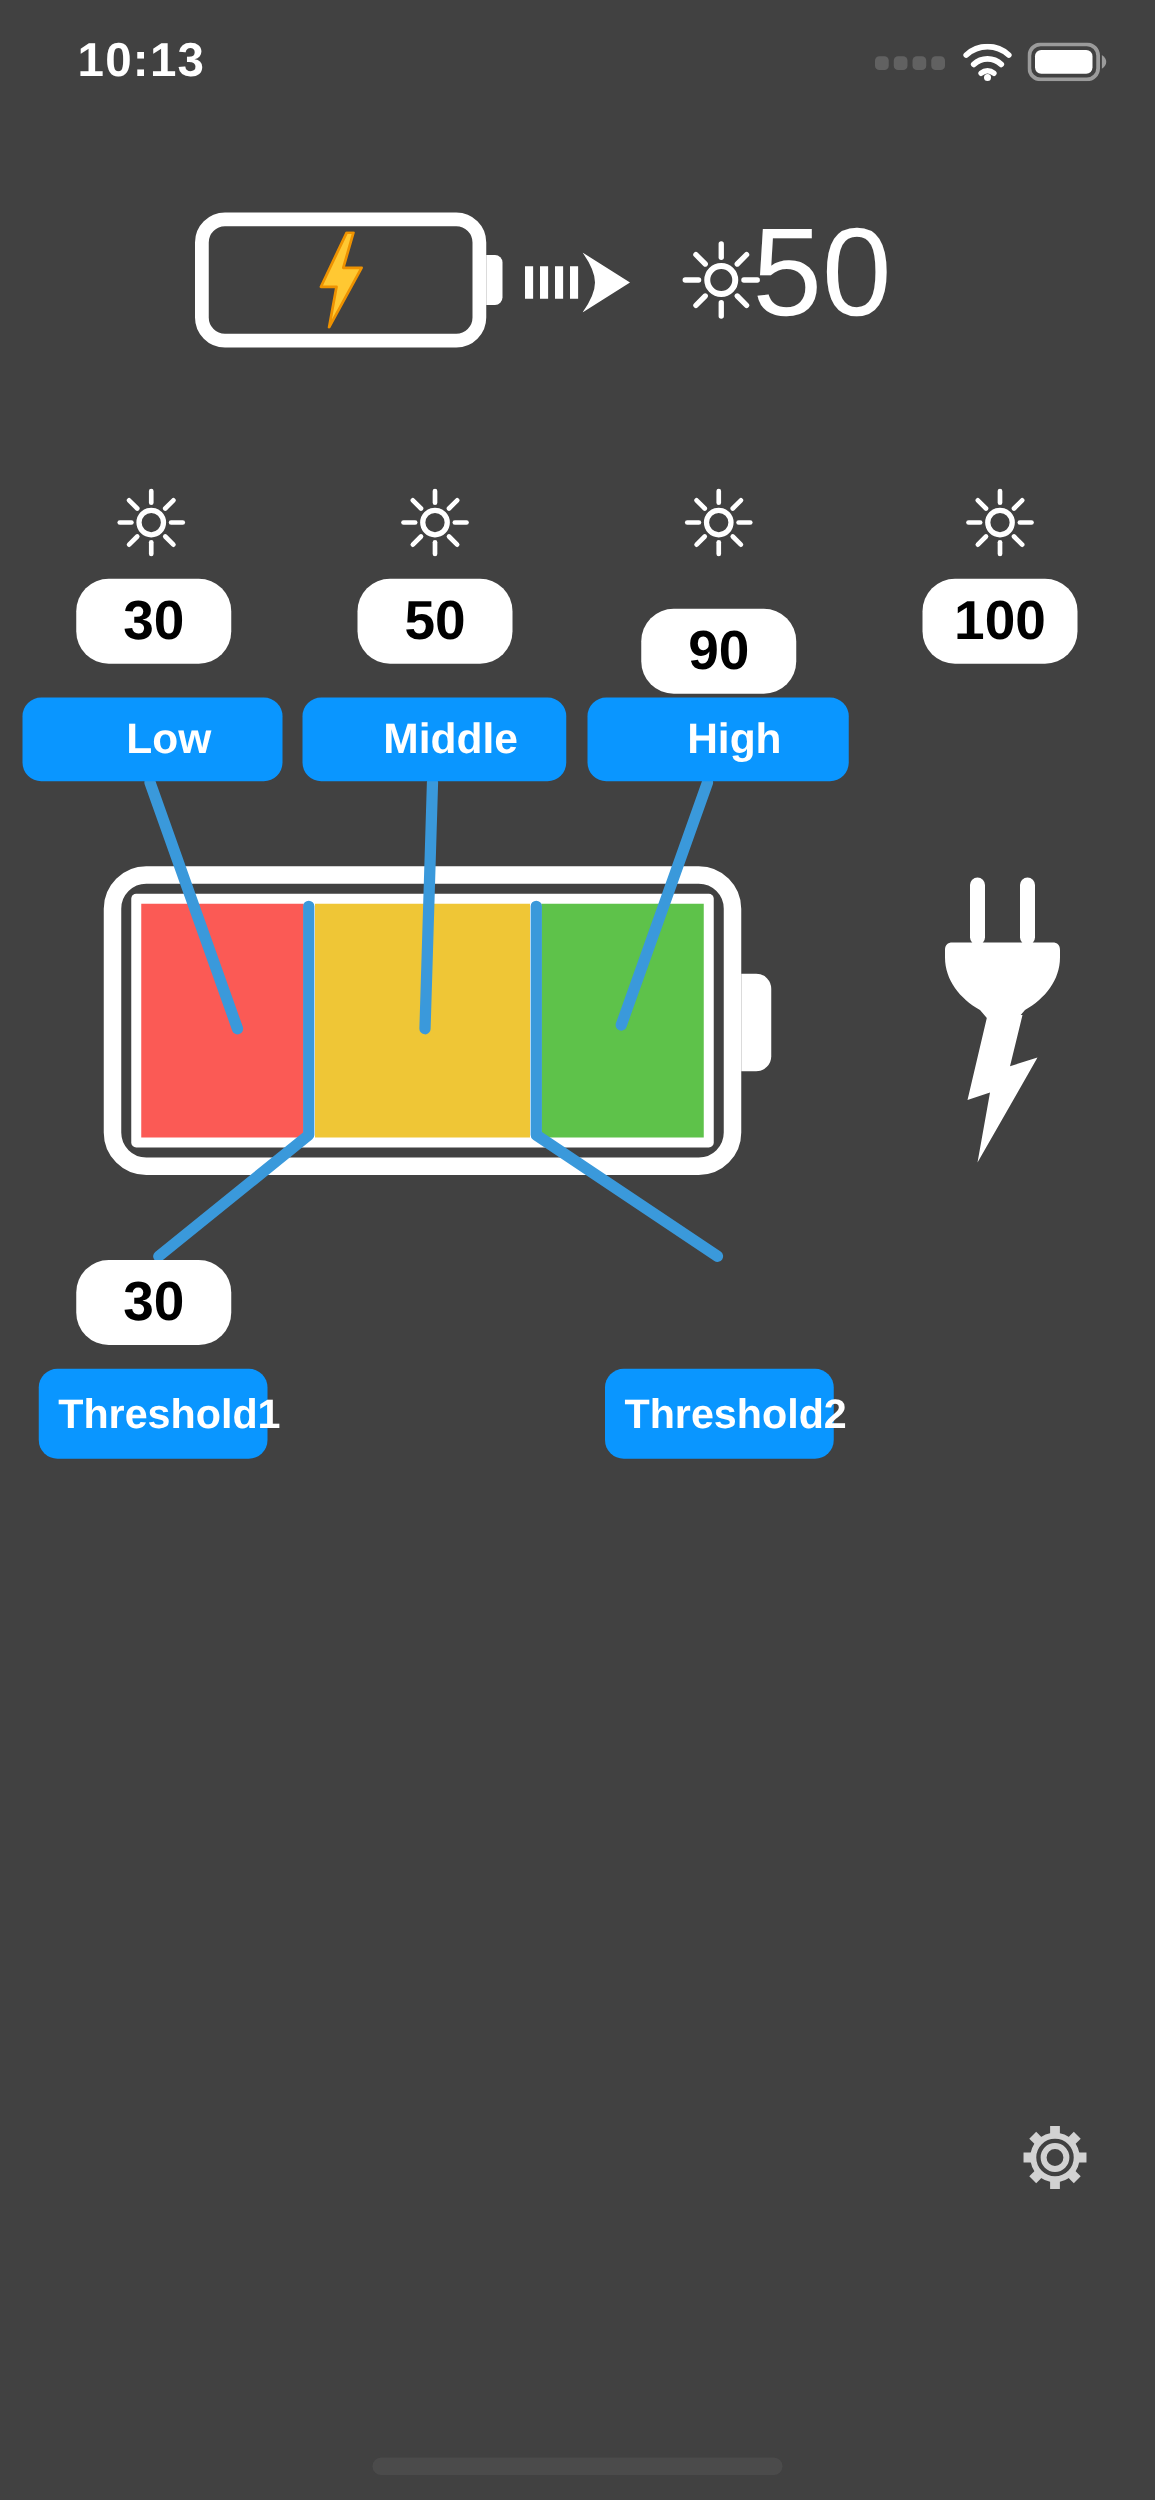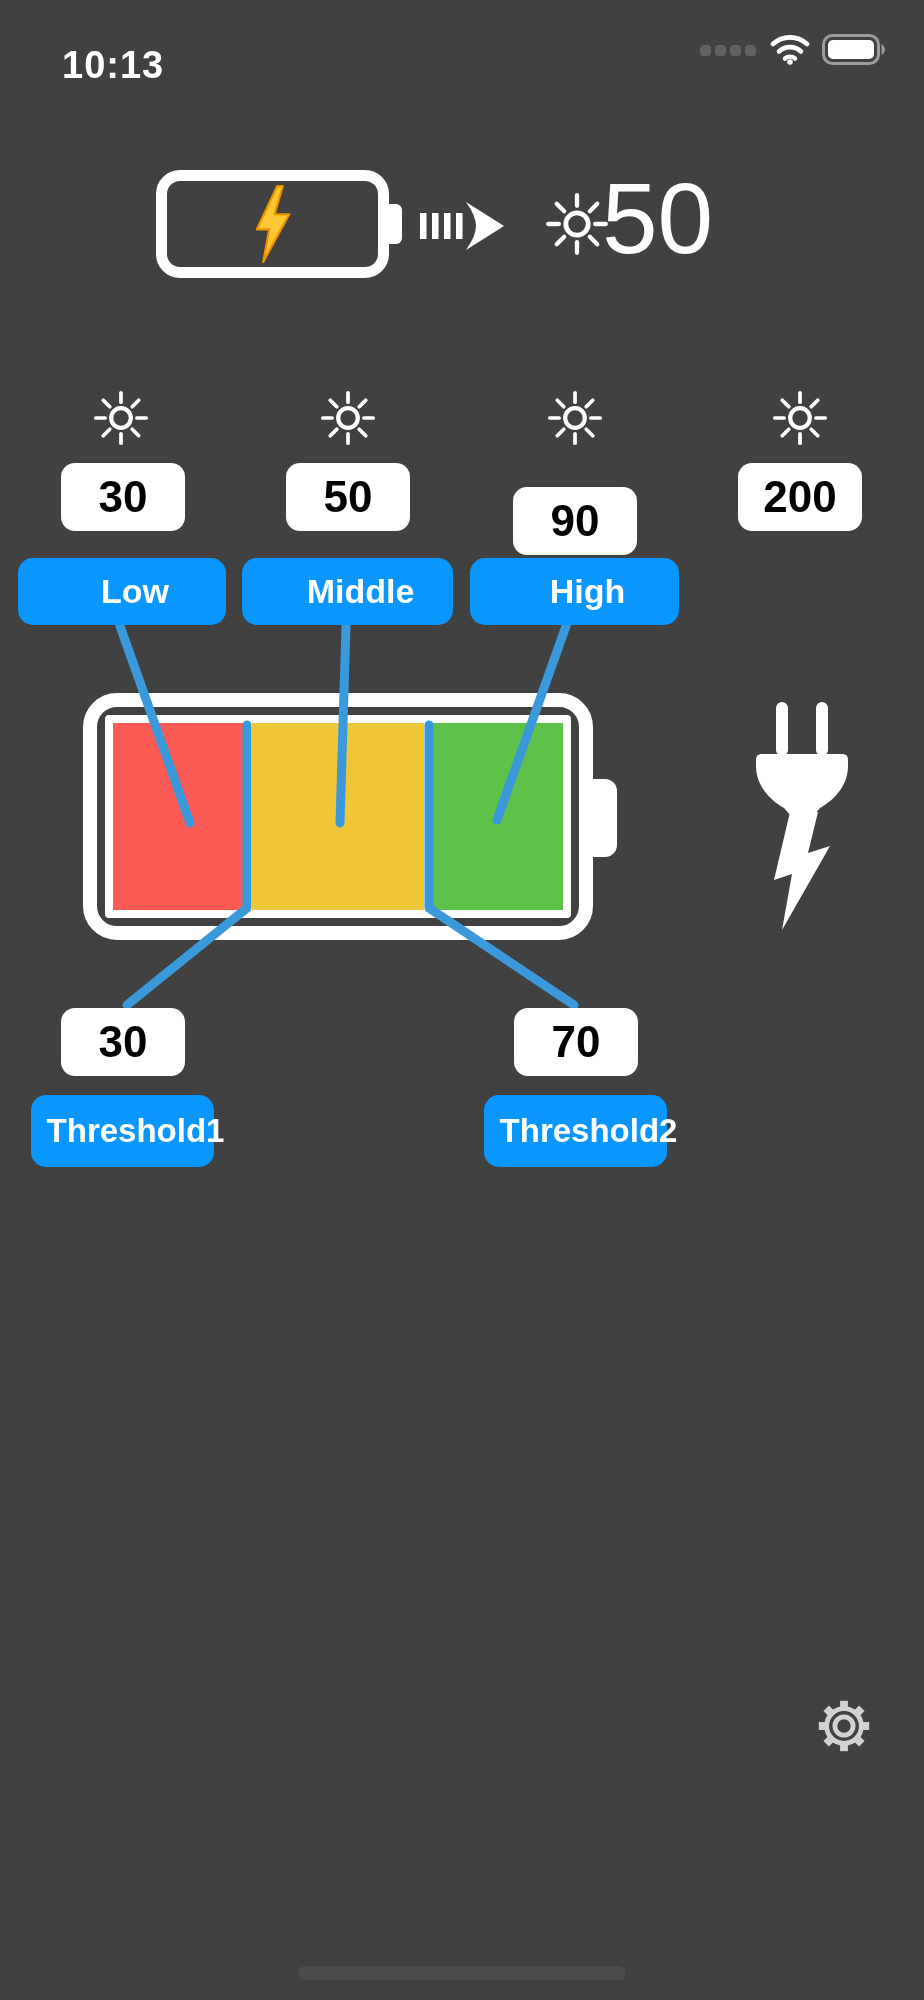--- a/index.html
+++ b/index.html
@@ -3,30 +3,30 @@
 <meta charset="utf-8">
 <style>
   html,body{margin:0;padding:0;background:#222;}
   .screen{
     position:relative;width:924px;height:2000px;margin:0 auto;
     background:var(--bg,#414141);overflow:hidden;
     font-family:"Liberation Sans","DejaVu Sans",sans-serif;color:#fff;
   }
   .abs{position:absolute;}
   
-  .time{left:62px;top:28px;font-size:38px;font-weight:bold;letter-spacing:1px;margin-top:16px;}
+  .time{left:62px;top:28px;font-size:38px;font-weight:bold;letter-spacing:1px;}
   .sb-icons{right:38px;top:34px;display:flex;align-items:center;gap:12px;}
   
   .hero-batt{left:156px;top:170px;width:211px;height:86px;border:11px solid #fff;border-radius:24px;
     display:flex;align-items:center;justify-content:center;}
   .hero-nub{left:389px;top:204px;width:13px;height:40px;background:#fff;border-radius:0 6px 6px 0;}
   .hero-value{left:602px;top:168px;font-size:100px;font-weight:400;line-height:1;}
   
   .sun-sm{width:56px;height:56px;top:390px;}
-  .valbox{width:124px;height:68px;background:#fff;border-radius:14px;color:#000;
+  .valbox{width:124px;height:68px;background:#fff;border-radius:26px;color:#000;
     font-size:44px;font-weight:bold;display:flex;align-items:center;justify-content:center;z-index:6;}
   .bluebtn{height:67px;background:var(--accent,#0a96ff);border-radius:15px;color:#fff;
     font-size:34px;font-weight:bold;display:flex;align-items:center;justify-content:center;gap:10px;
     z-index:6;border:none;cursor:pointer;padding-left:32px;}
   .row1{top:558px;}
   
   .gauge{left:83px;top:693px;width:510px;height:247px;border:14px solid #fff;border-radius:34px;box-sizing:border-box;}
   .gauge-inner{position:absolute;left:8px;top:8px;right:8px;bottom:8px;background:#fff;border-radius:4px;
     padding:8px;box-sizing:border-box;display:flex;gap:9px;}
   .seg{height:100%;}
@@ -120,21 +120,21 @@
   <svg class="abs sun-sm" style="left:547px">
       <use href="#sun"></use>
     </svg>
   <svg class="abs sun-sm" style="left:772px">
       <use href="#sun"></use>
     </svg>
 
   <div class="abs valbox" style="left:61px;top:463px">30</div>
   <div class="abs valbox" style="left:286px;top:463px">50</div>
   <div class="abs valbox" style="left:513px;top:487px">90</div>
-  <div class="abs valbox" style="left:738px;top:463px">200</div>
+  <div class="abs valbox" style="left:738px;top:463px">100</div>
 
   <button class="abs bluebtn row1" style="left:18px;width:208px">
     <span>Low</span>
     </button>
   <button class="abs bluebtn row1" style="left:470px;width:209px">
     <span>High</span>
     </button>
   <button class="abs bluebtn row1" style="left:242px;width:211px">
     <span>Middle</span>
     </button>
@@ -161,21 +161,20 @@
   <svg class="abs" style="left:750px;top:700px" width="104" height="232" viewBox="0 0 104 232">
     <g fill="#fff">
       <rect x="26" y="2" width="12" height="54" rx="6"></rect>
       <rect x="66" y="2" width="12" height="54" rx="6"></rect>
       <path d="M12,54 L92,54 C96,54 98,56 98,60 L98,66 C98,84 86,99 70,108 L64,115 L40,115 L34,108 C18,99 6,84 6,66 L6,60 C6,56 8,54 12,54 Z"></path>
       <path d="M40,112 L24,180 L42,174 L32,230 L80,146 L58,153 L68,112 Z"></path>
     </g>
   </svg>
 
   <div class="abs valbox thr-box" style="left:61px">30</div>
-  <div class="abs valbox thr-box" style="left:514px">70</div>
   <button class="abs bluebtn thr-btn" style="left:31px">
     <span>Threshold1</span>
     </button>
   <button class="abs bluebtn thr-btn" style="left:484px">
     <span>Threshold2</span>
     </button>
 
   <button class="abs gear-btn">
     <svg width="66" height="66" viewBox="0 0 76 76">
       <g stroke="#d2d2d2" fill="none">

